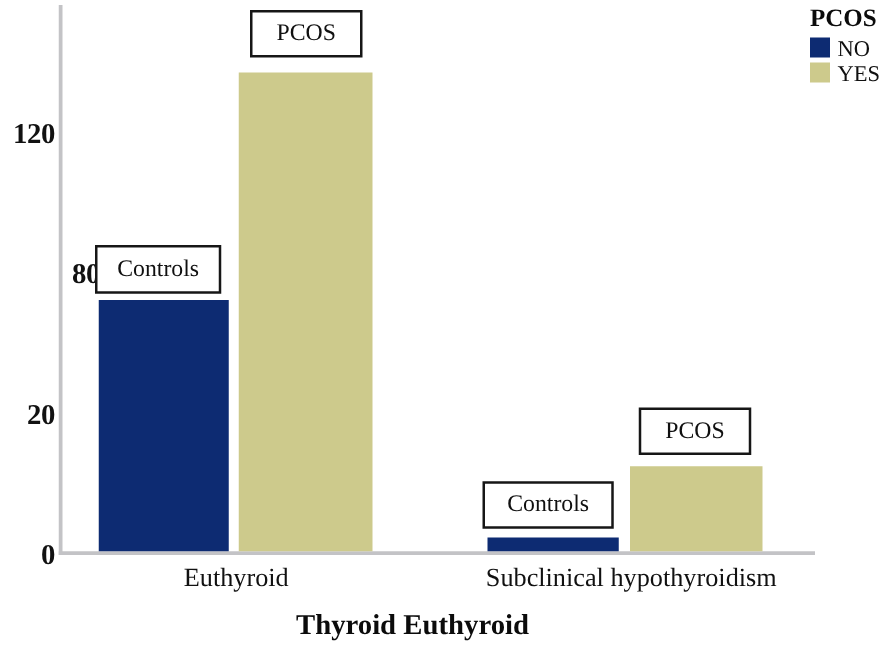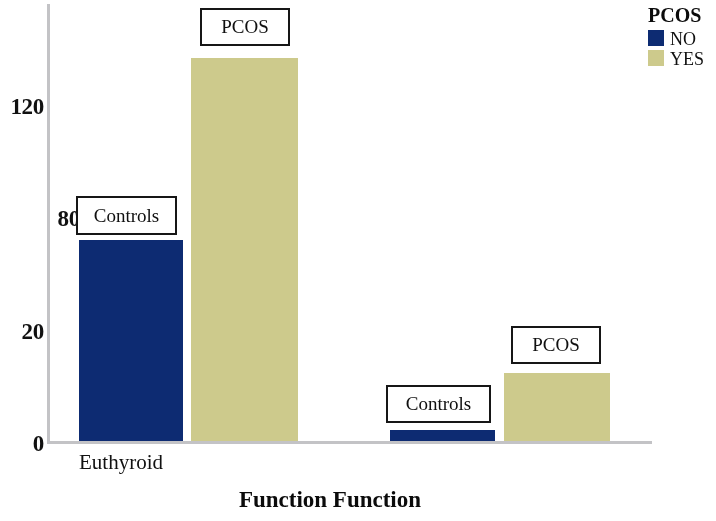--- a/index.html
+++ b/index.html
@@ -73,20 +73,21 @@
     align-items: center;
     justify-content: center;
     font-size: 19px;
     color: #101010;
     white-space: nowrap;
   }
 
   .cat-label {
     position: absolute;
     top: 450px;
+    text-align: center;
     font-size: 21px;
     color: #111111;
     white-space: nowrap;
   }
 
   .axis-title {
     position: absolute;
     top: 487px;
     left: 0;
     width: 660px;
@@ -149,22 +150,23 @@
 
     <div class="bar no" style="left:390px; top:430px; width:105px; height:11px;"></div>
     <div class="bar yes" style="left:504px; top:373px; width:106px; height:68px;"></div>
 
     <div class="callout" style="left:76px; top:196px; width:101px; height:39px;">Controls</div>
     <div class="callout" style="left:200px; top:8px; width:90px; height:38px;">PCOS</div>
     <div class="callout" style="left:386px; top:385px; width:105px; height:38px;">Controls</div>
     <div class="callout" style="left:511px; top:326px; width:90px; height:38px;">PCOS</div>
 
     <div class="cat-label" style="left:79px; width:220px;">Euthyroid</div>
+    <div class="cat-label" style="left:360px; width:290px;">Subclinical hypothyroidism</div>
 
-    <div class="axis-title">Function Function</div>
+    <div class="axis-title">Thyroid Euthyroid</div>
   </div>
 
   <div class="legend">
     <div class="legend-title">PCOS</div>
 
     <div class="legend-row">
       <span class="swatch no"></span>
       <span class="legend-text">NO</span>
     </div>
 

